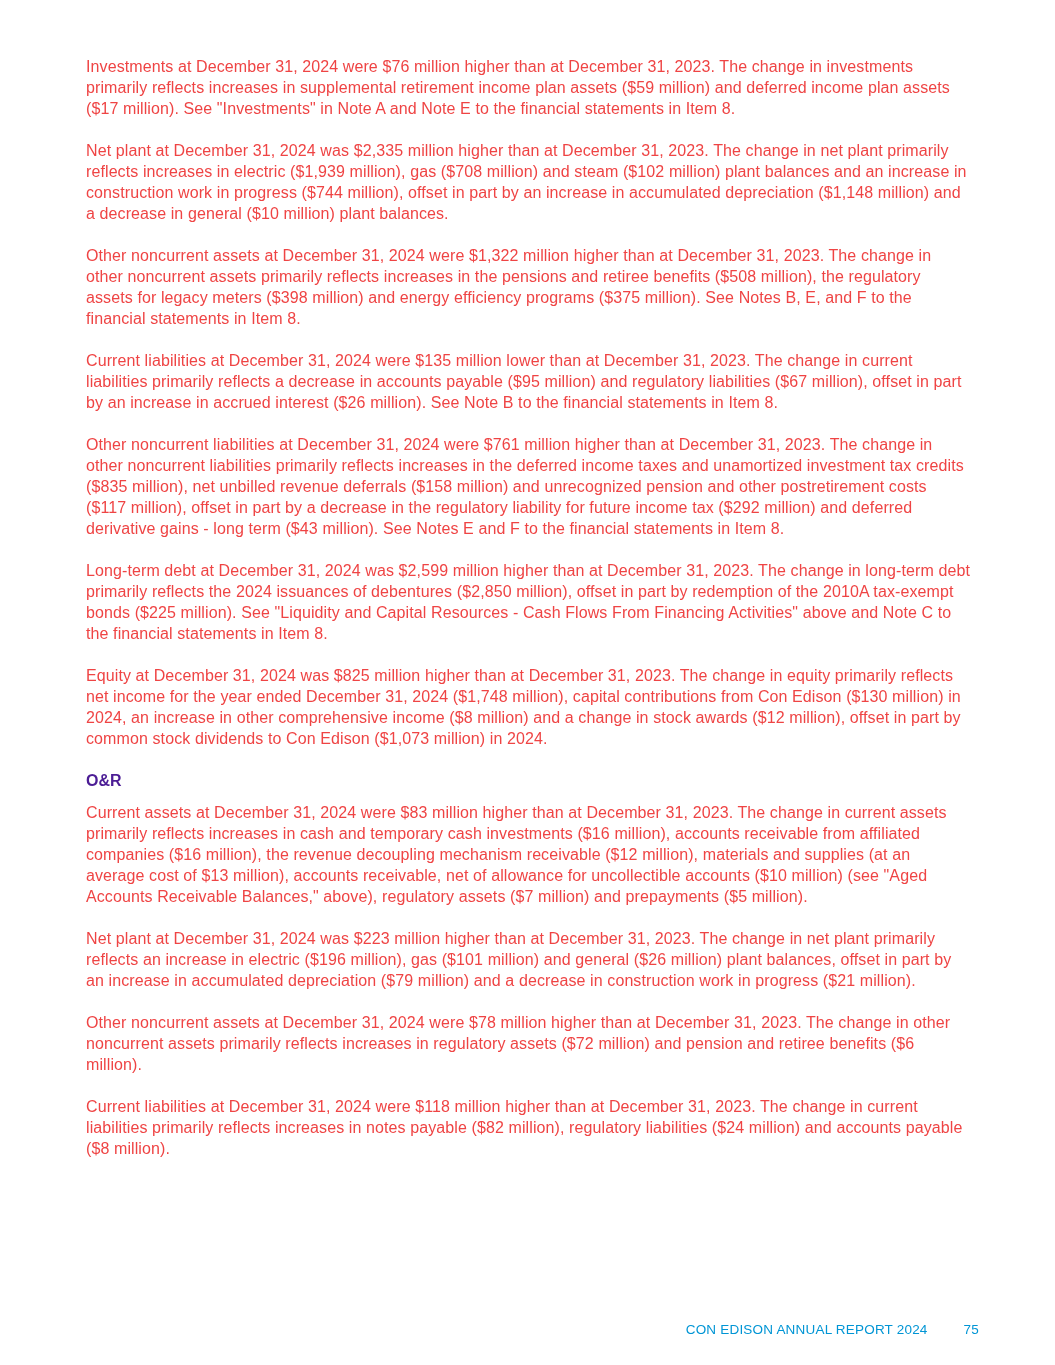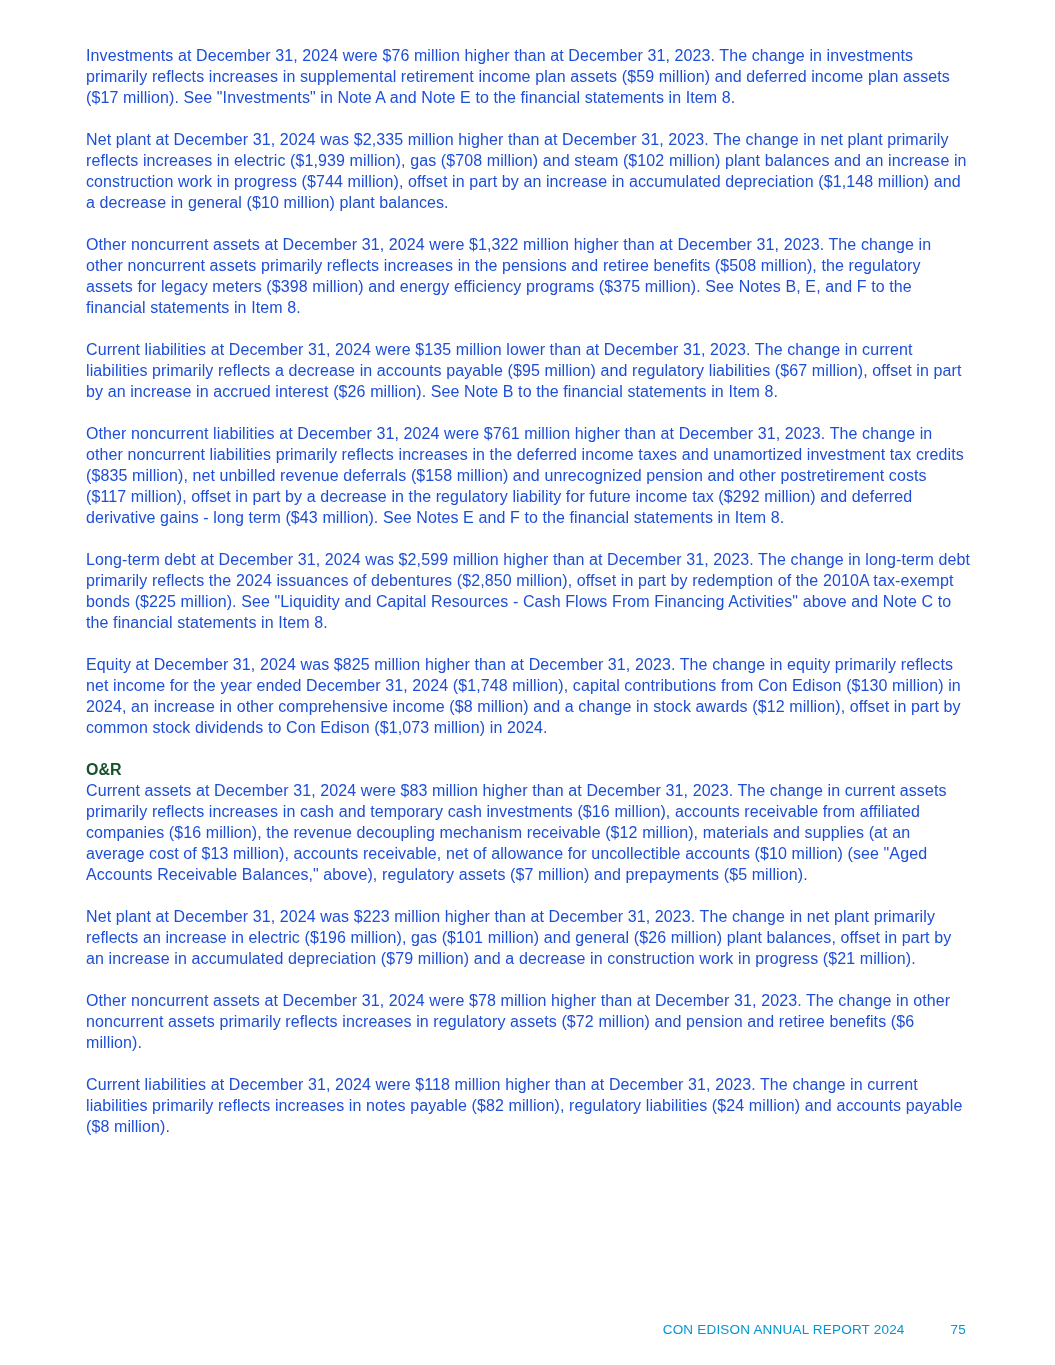--- a/index.html
+++ b/index.html
@@ -14,40 +14,40 @@
     font-family: "Liberation Sans", sans-serif;
     -webkit-font-smoothing: antialiased;
   }
   .page-content {
     position: absolute;
     left: 86px;
     top: 45px;
     width: 884px;
   }
   .page-content p {
-    margin: 0 0 21px 0;
+    margin: 11px 0 21px 0;
     font-size: 16px;
     line-height: 21px;
-    color: #1d4ed8;
+    color: #ef4444;
     letter-spacing: 0.1px;
   }
   .section-heading {
     margin: 0;
     font-size: 16px;
     line-height: 21px;
     font-weight: bold;
-    color: #14532d;
+    color: #4c1d95;
   }
   .page-footer {
     position: absolute;
-    right: 89px;
+    right: 76px;
     bottom: 27px;
     display: flex;
     align-items: baseline;
-    gap: 46px;
+    gap: 36px;
     font-size: 13.5px;
     line-height: 16px;
     color: #0095d5;
     letter-spacing: 0.2px;
   }
   .page-footer .report-title {
     font-weight: normal;
   }
   .page-footer .page-number {
     font-weight: normal;

